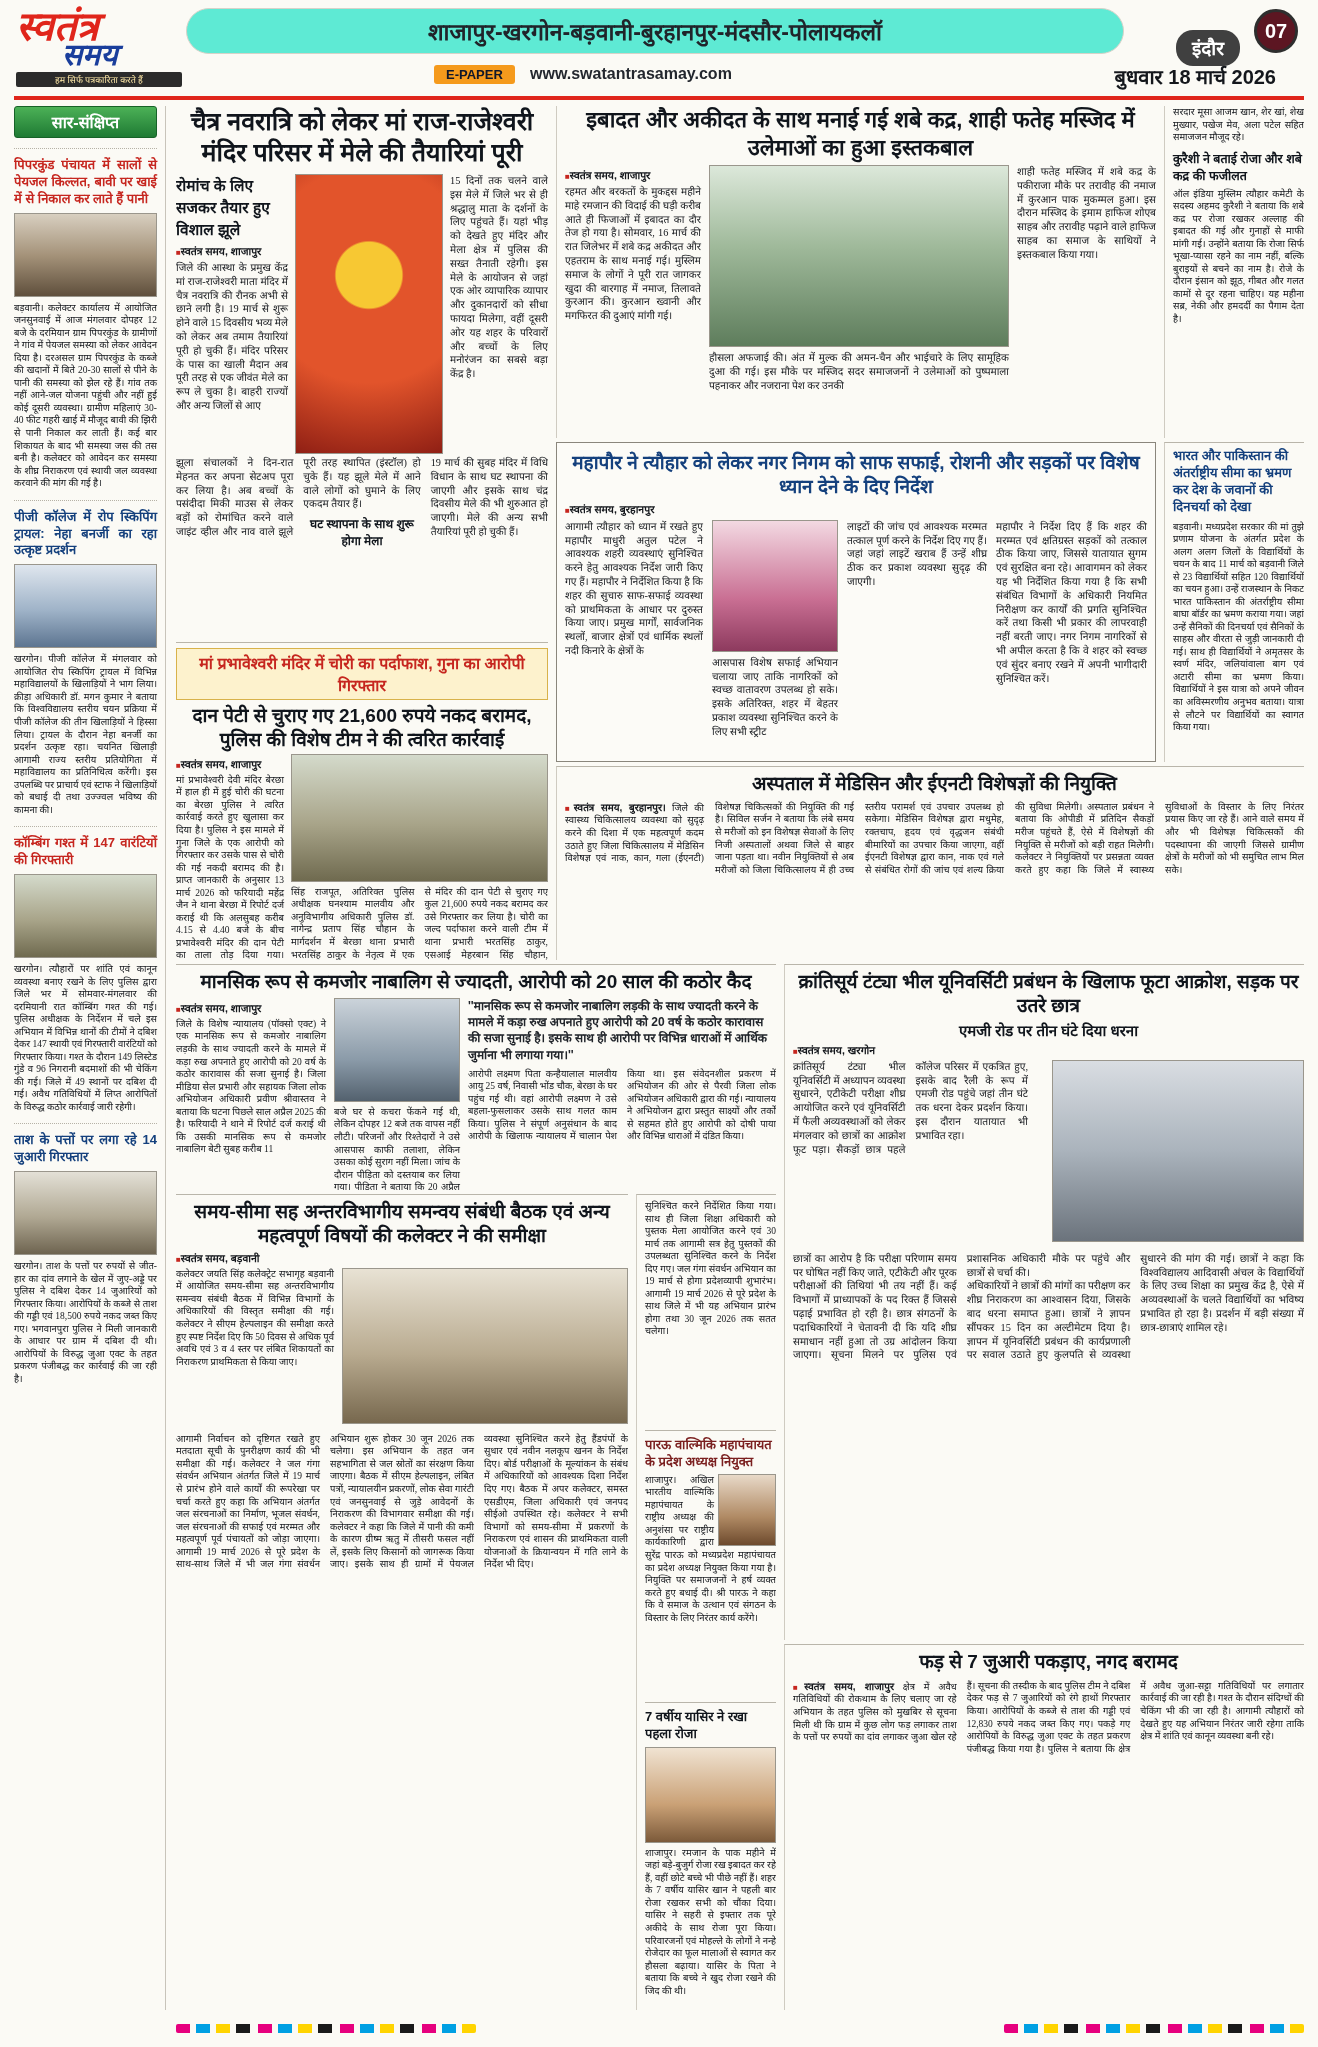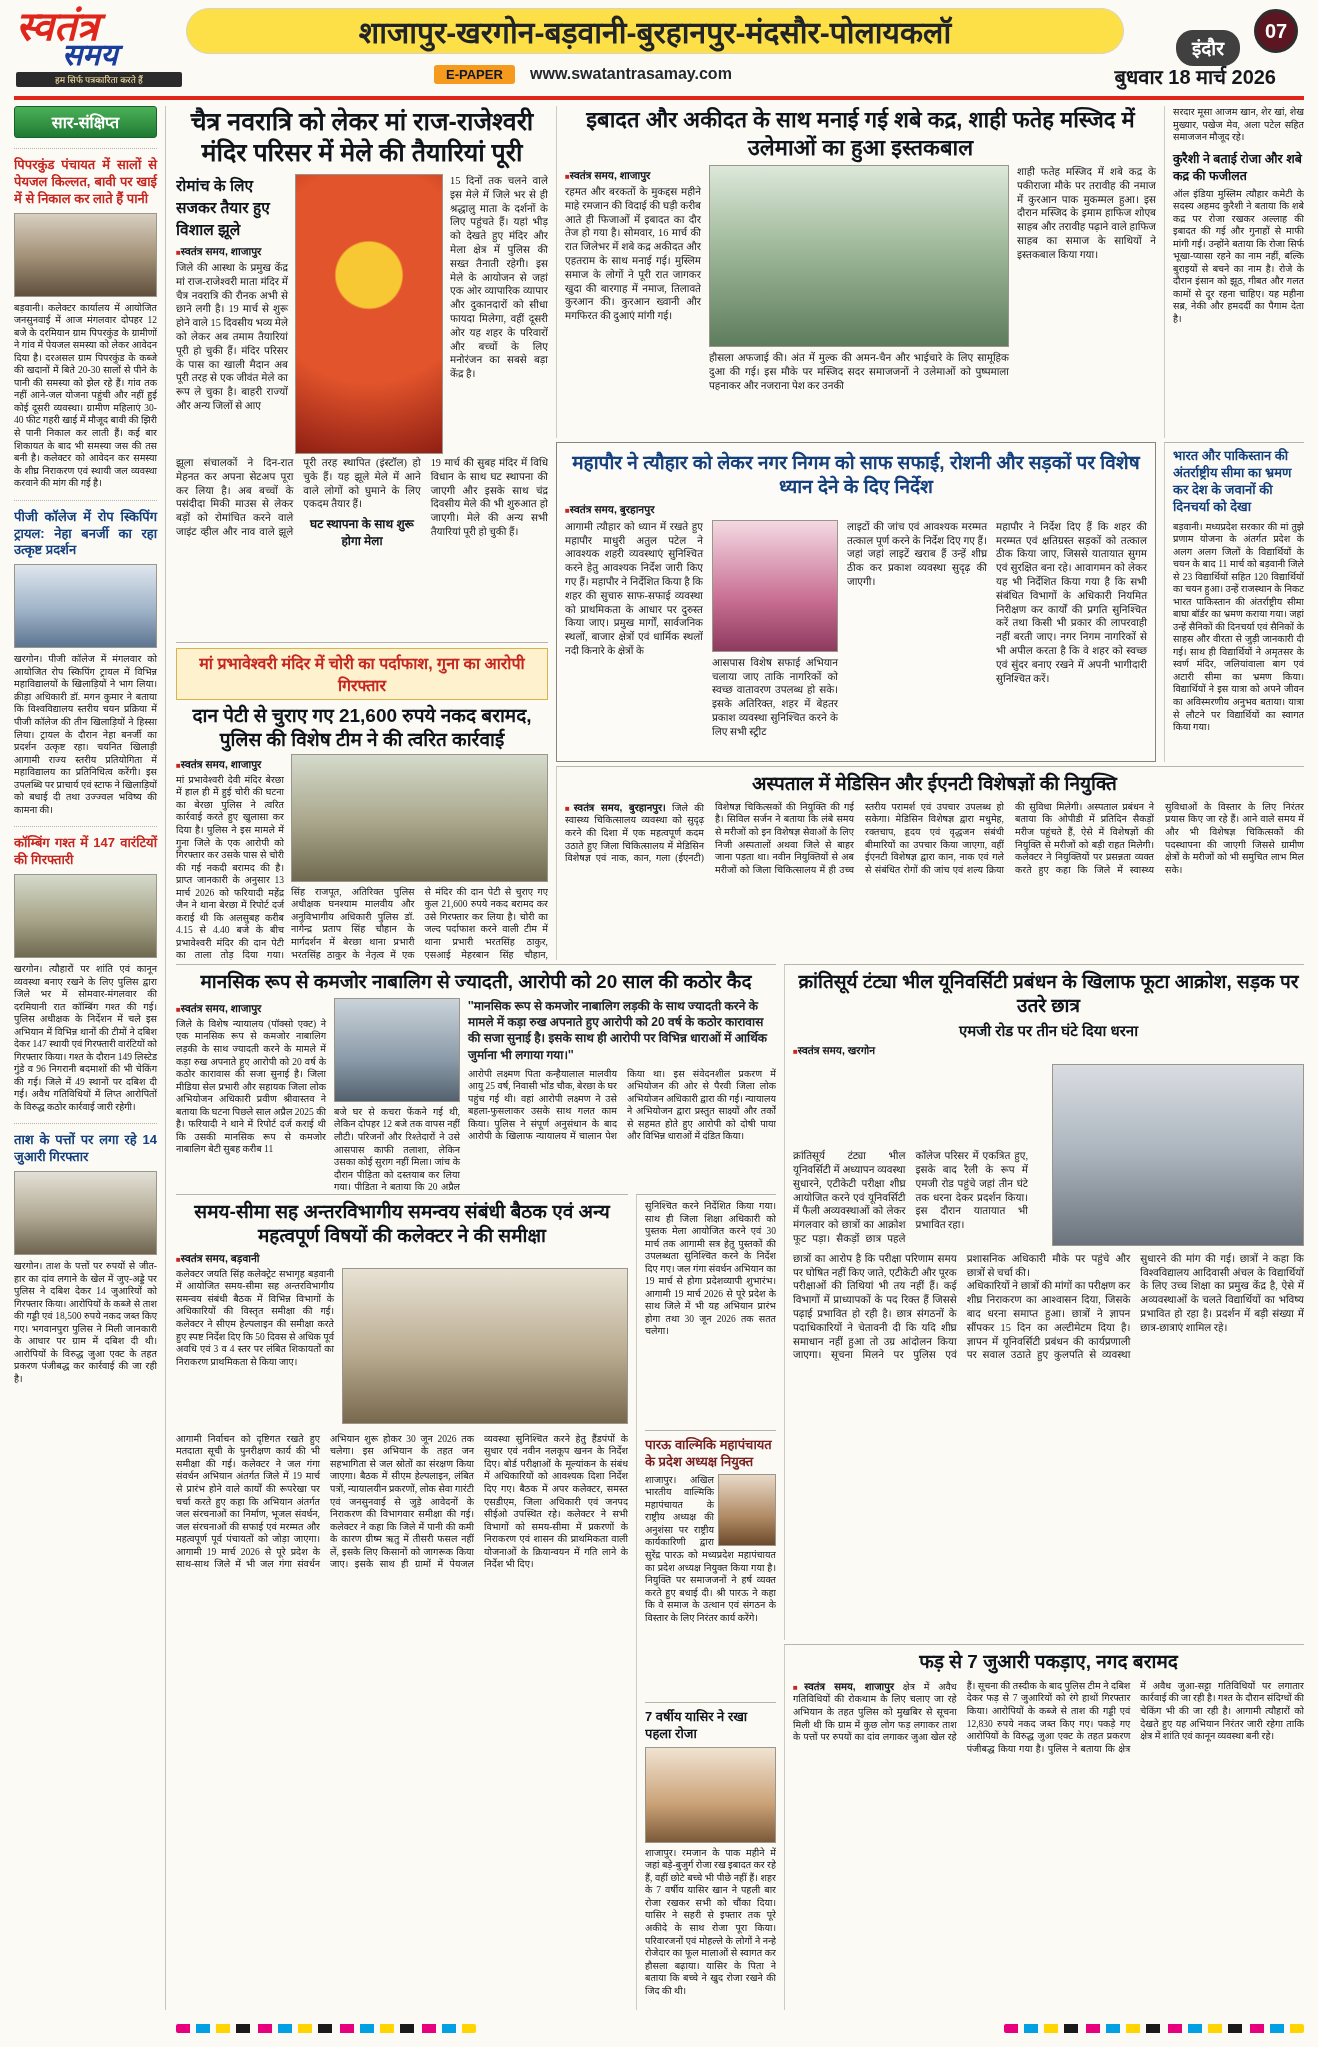--- a/index.html
+++ b/index.html
@@ -8,22 +8,22 @@
     position:relative; width:1318px; height:2047px; margin:0 auto;
     background:#fbfaf5; color:#1a1a1a; overflow:hidden;
     font-family:"Liberation Serif", serif;
   }
   
   .masthead { position:absolute; top:6px; left:14px; width:1290px; height:94px; border-bottom:4px solid #e0251b; }
   .logo-block { position:absolute; left:2px; top:0; width:166px; height:86px; }
   .logo-l1 { color:#e0251b; font-family:"Liberation Sans",sans-serif; font-weight:800; font-style:italic; font-size:40px; line-height:1; }
   .logo-l2 { color:#1a3e9c; font-family:"Liberation Sans",sans-serif; font-weight:800; font-style:italic; font-size:30px; line-height:1; margin:-6px 0 0 46px; }
   .logo-tag { margin-top:2px; background:#2b2b2b; color:#ffe9a8; font-size:9px; text-align:center; padding:1px 2px; border-radius:2px; }
-  .region-strip { position:absolute; left:172px; top:2px; width:938px; height:46px; background:#fde047; border:1px solid #d6d3c9; border-radius:24px;
-    display:flex; align-items:center; justify-content:center; font-family:"Liberation Sans",sans-serif; font-weight:700; font-size:30px; color:#20242a; }
+  .region-strip { position:absolute; left:172px; top:2px; width:938px; height:46px; background:#5eead4; border:1px solid #d6d3c9; border-radius:24px;
+    display:flex; align-items:center; justify-content:center; font-family:"Liberation Sans",sans-serif; font-weight:700; font-size:23px; color:#20242a; }
   .edition-badge { position:absolute; right:64px; top:24px; background:#404040; color:#fff; border-radius:17px; padding:5px 16px;
     font-family:"Liberation Sans",sans-serif; font-weight:700; font-size:19px; }
   .page-circle { position:absolute; right:6px; top:3px; width:44px; height:44px; border-radius:50%; background:#5c1622; border:3px solid #2e2e2e;
     color:#fff; display:flex; align-items:center; justify-content:center; font-family:"Liberation Sans",sans-serif; font-weight:700; font-size:20px; }
   .mast-row2 { position:absolute; left:172px; top:56px; width:1118px; height:30px; }
   .epaper-badge { position:absolute; left:248px; top:3px; background:#f59a1c; color:#0f172a; font-family:"Liberation Sans",sans-serif; font-weight:700; font-size:13px; padding:2px 12px; border-radius:3px; }
   .website { position:absolute; left:344px; top:3px; font-family:"Liberation Sans",sans-serif; font-weight:700; font-size:16px; color:#23272e; }
   .mast-date { position:absolute; right:28px; top:1px; font-family:"Liberation Sans",sans-serif; font-weight:700; font-size:20px; color:#14171c; }
 
   
@@ -114,21 +114,21 @@
   .assault { left:176px; top:964px; width:600px; height:226px; }
   .assault .row { display:flex; gap:8px; margin-top:4px; height:178px; }
   .assault .cA { width:150px; }
   .assault .cB { width:126px; }
   .assault .cB .ph { width:126px; height:104px; margin-bottom:4px; }
   .assault .cC { flex:1; }
   .quote { font-family:"Liberation Sans",sans-serif; font-weight:700; font-size:12px; line-height:1.35; color:#20242a; margin-bottom:5px; }
   
   .university { left:784px; top:964px; width:520px; height:676px; }
   .university .subhead2 { font-size:15px; text-align:center; margin-top:2px; }
-  .university .row { display:flex; gap:24px; margin-top:3px; height:186px;align-items:flex-end; }
+  .university .row { display:flex; gap:24px; margin-top:3px; height:186px; }
   .university .row .txt { flex:1; }
   .university .row .ph { width:252px; height:182px; }
   .university .bottom { margin-top:6px; height:336px; }
   
   .meeting { left:176px; top:1194px; width:452px; height:816px; }
   .meeting .row { display:flex; gap:8px; margin-top:3px; height:158px; }
   .meeting .row .txt { width:158px; }
   .meeting .row .ph { flex:1; height:156px; }
   .meeting .body { margin-top:7px; height:540px; }
   

